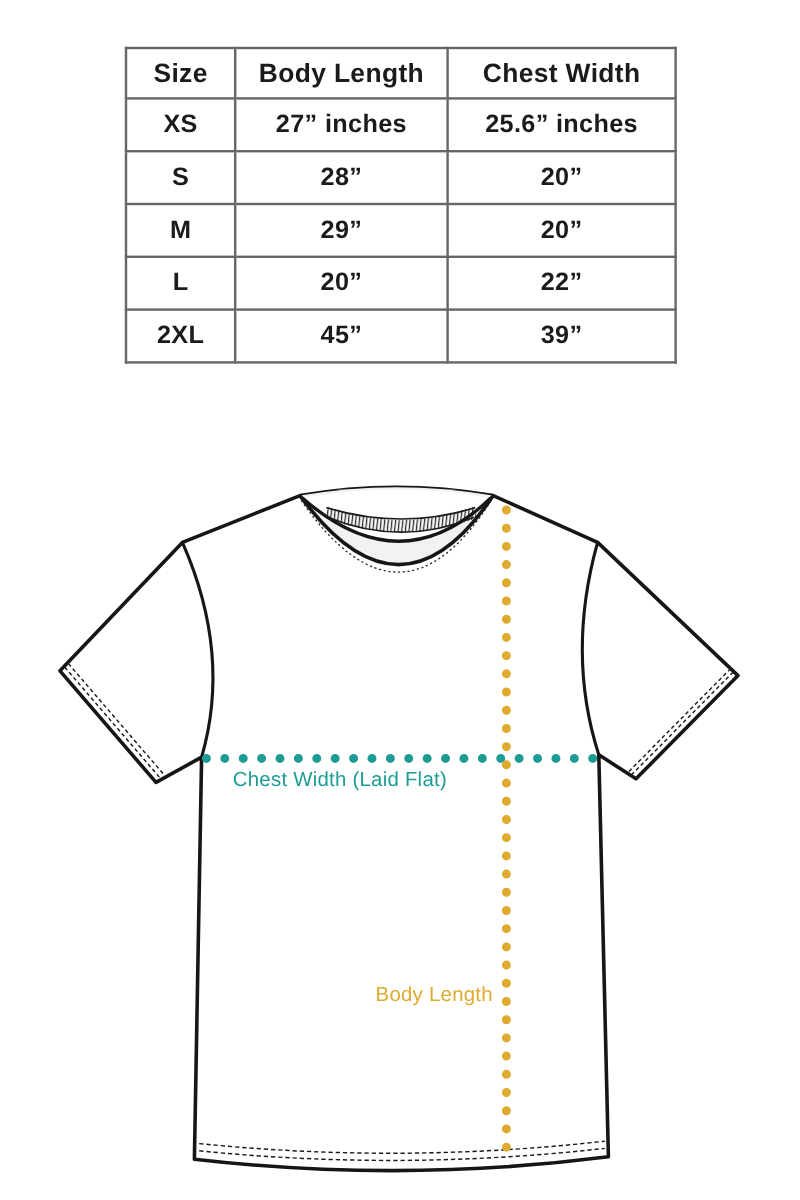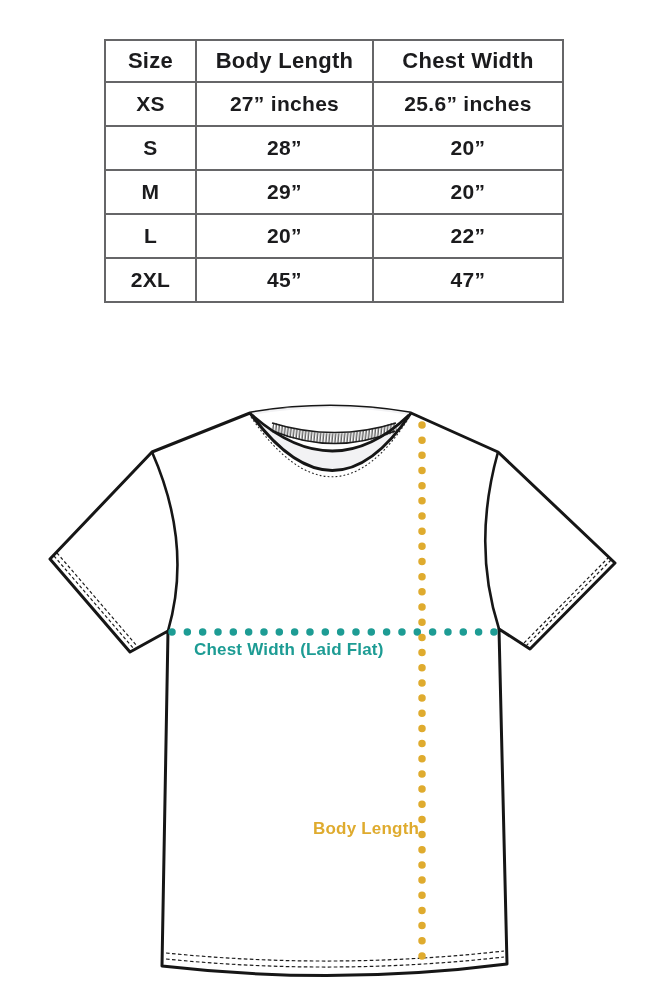--- a/index.html
+++ b/index.html
@@ -41,21 +41,21 @@
   
   .shirt-svg {
     position: absolute;
     left: 0;
     top: 395px;
     width: 667px;
     height: 605px;
   }
   .measure-label {
     position: absolute;
-    font-weight: 700;
+    font-weight: 400;
     font-size: 17px;
     line-height: 1;
     letter-spacing: 0.2px;
     white-space: nowrap;
   }
   .chest-label { left: 194px; top: 641px; color: #1d9c94; }
   .body-label  { left: 313px; top: 820px; color: #dfab2e; }
 </style>
 </head>
 <body>
@@ -92,21 +92,21 @@
         <td>20”</td>
       </tr>
       <tr>
         <td>L</td>
         <td>20”</td>
         <td>22”</td>
       </tr>
       <tr>
         <td>2XL</td>
         <td>45”</td>
-        <td>47”</td>
+        <td>39”</td>
       </tr>
     </tbody>
   </table>
 
   <svg class="shirt-svg" viewBox="0 395 667 605">
     <defs>
       <pattern id="rib" width="3" height="12" patternUnits="userSpaceOnUse" patternTransform="rotate(6)">
         <rect width="3" height="12" fill="#ffffff"></rect>
         <line x1="1.2" y1="0" x2="1.2" y2="12" stroke="#2c2c2c" stroke-width="1.1"></line>
       </pattern>

